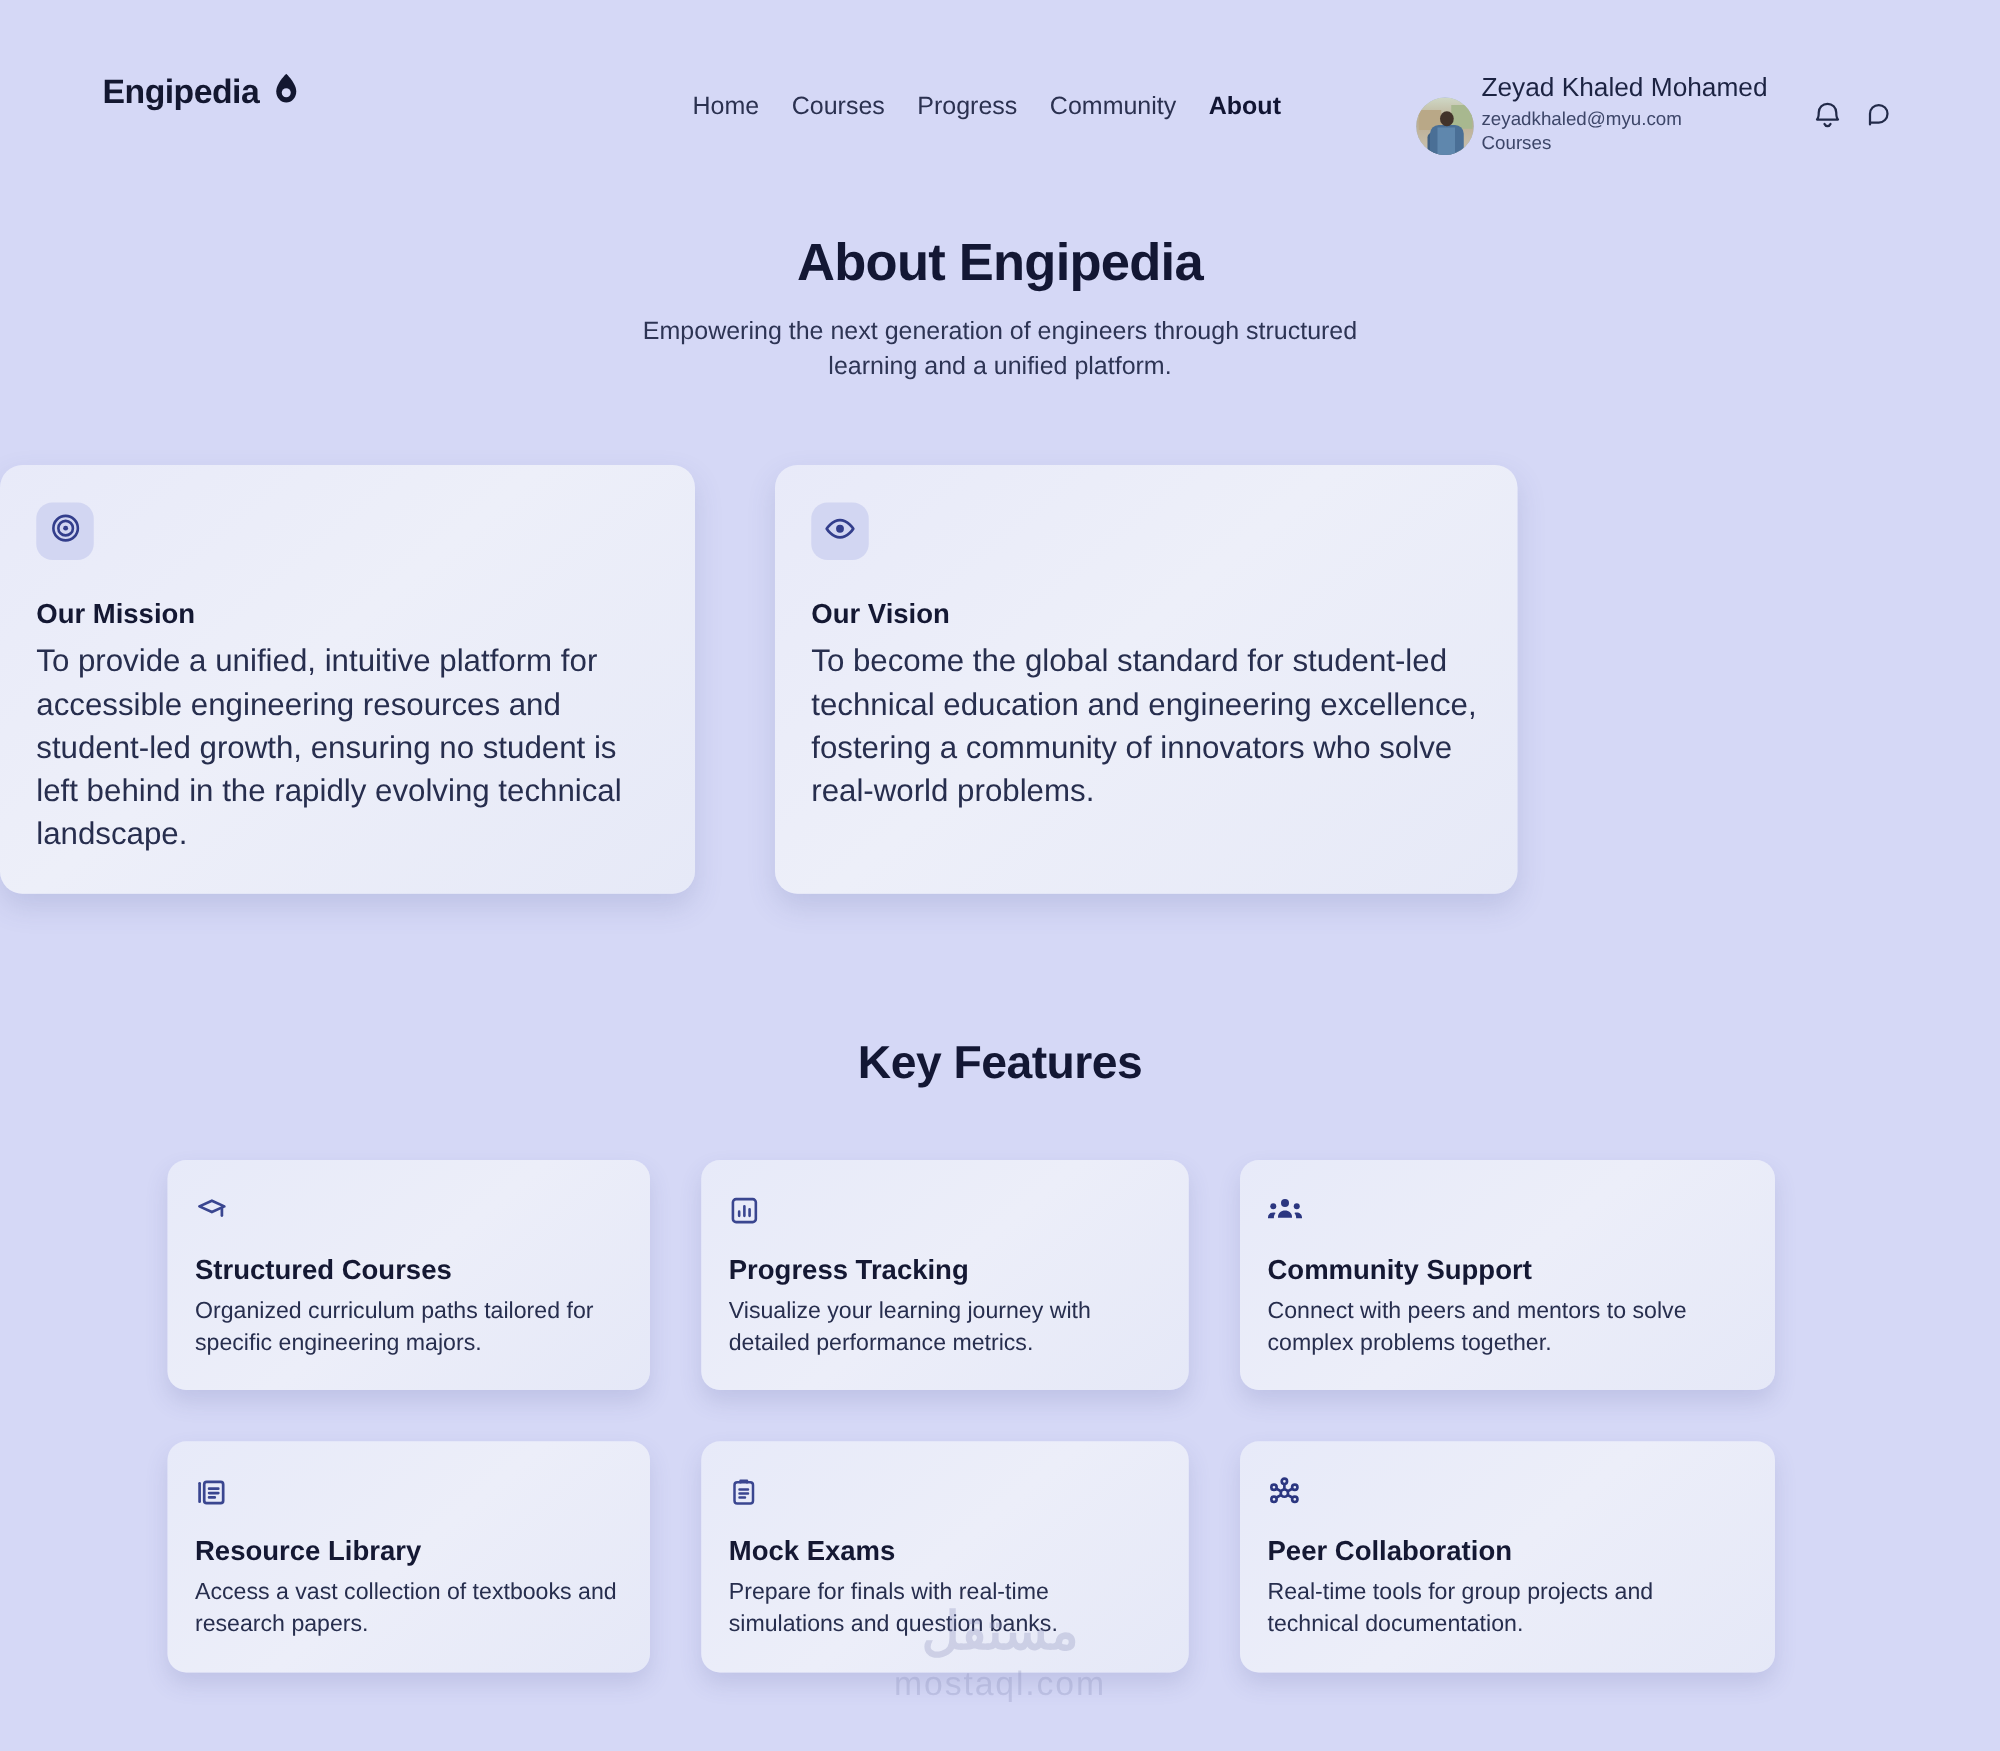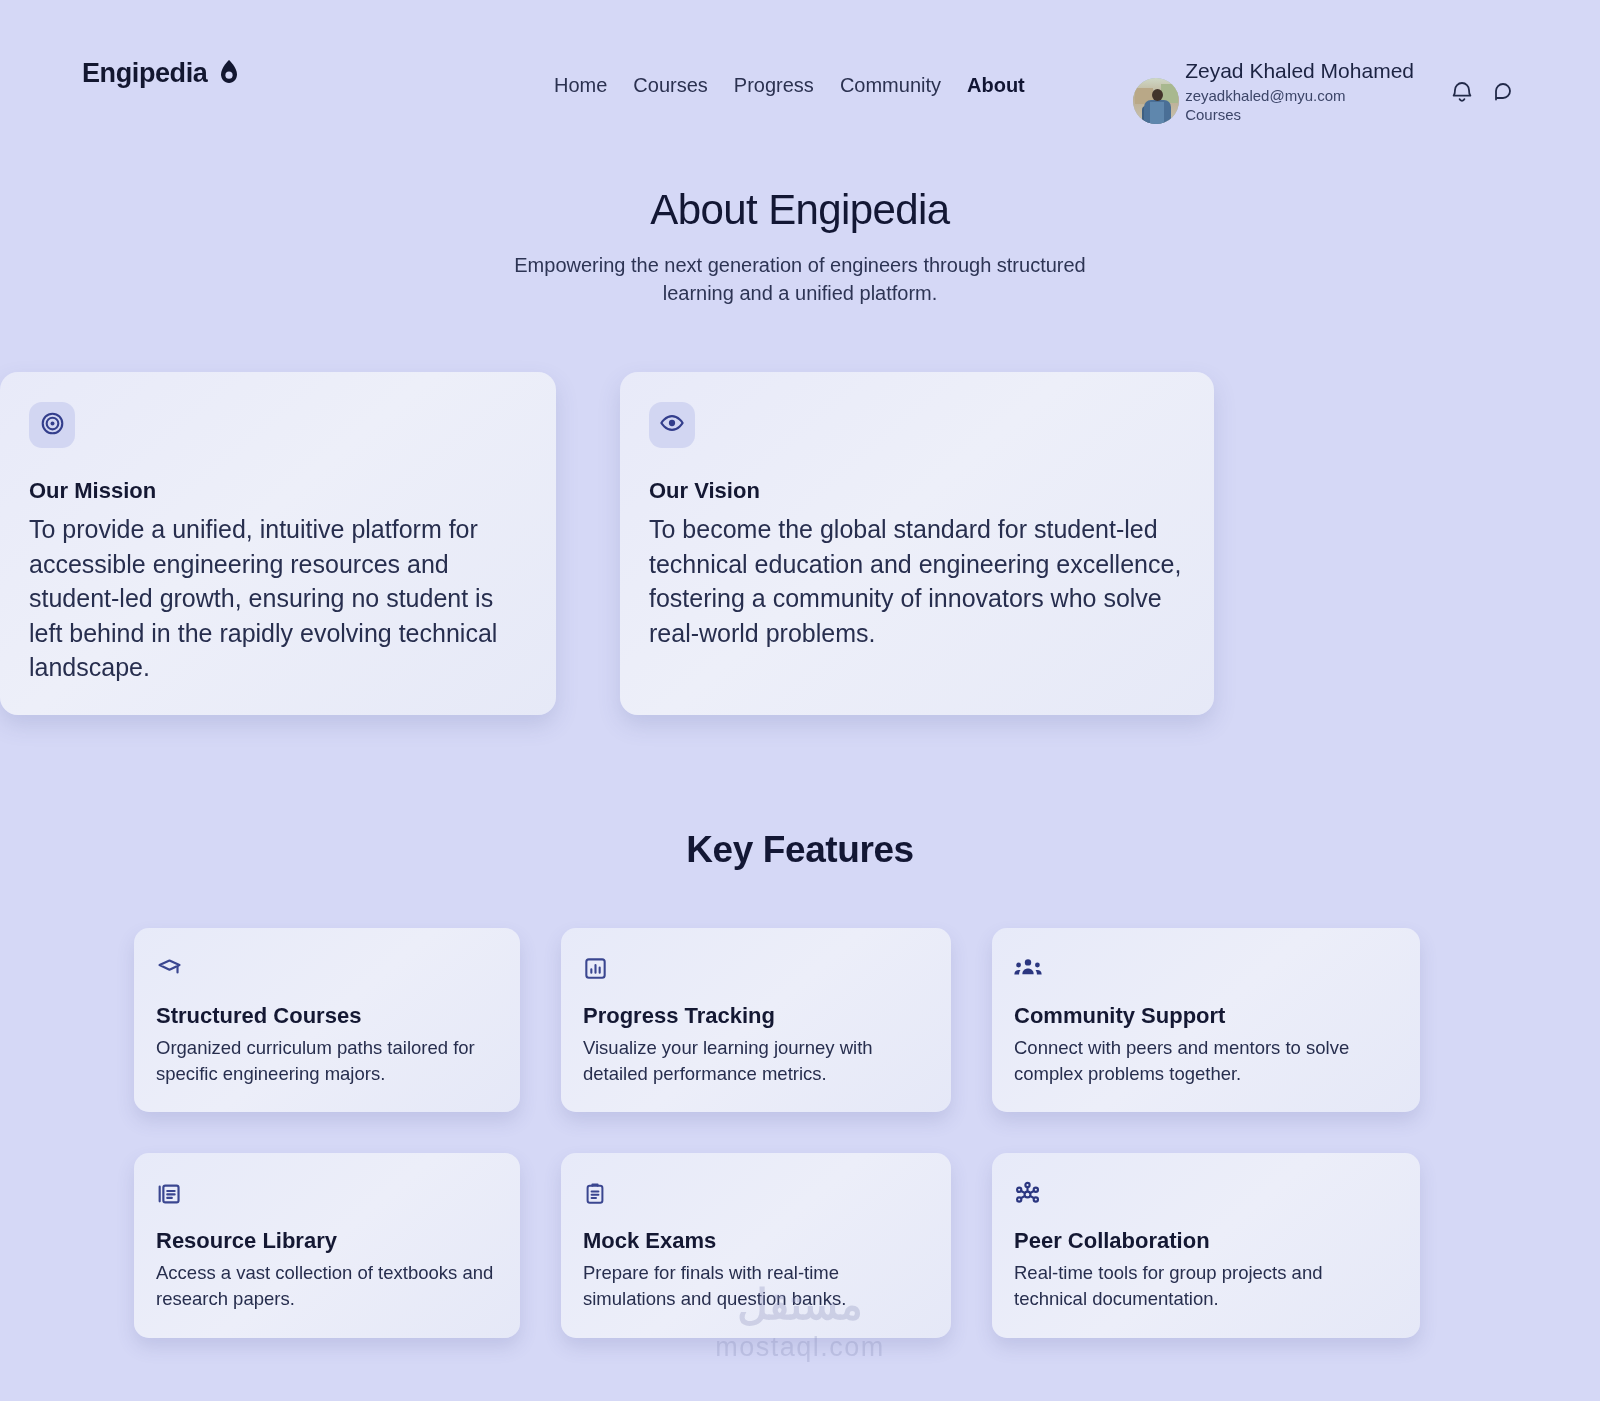--- a/index.html
+++ b/index.html
@@ -97,21 +97,21 @@
     align-items: center;
     margin-top: 22px;
     margin-left: 18px;
   }
   .hicon { cursor: pointer; display: block; }
 
   
   .hero { text-align: center; margin-top: 36px; }
   .hero-title {
     font-size: 42px;
-    font-weight: normal;
+    font-weight: bold;
     letter-spacing: -0.6px;
     color: #131734;
   }
   .hero-sub {
     margin: 18px auto 0;
     font-size: 20px;
     line-height: 1.38;
     color: #2d3454;
     max-width: 640px;
   }

